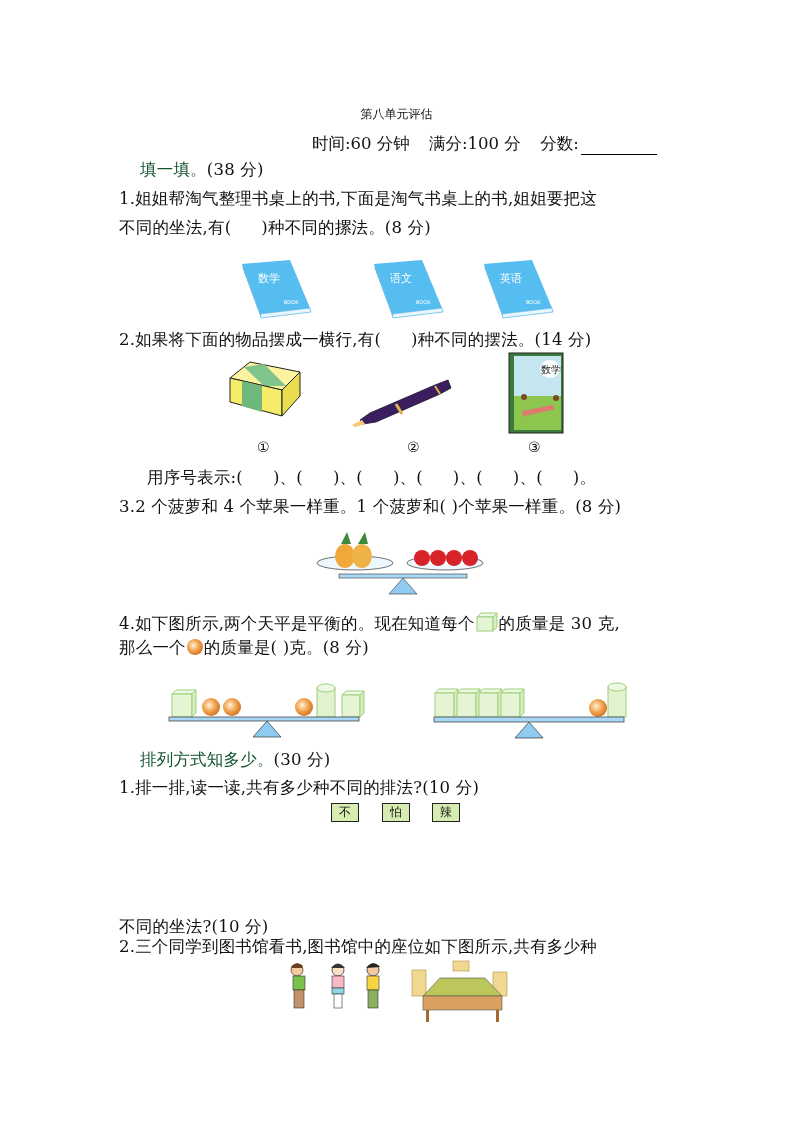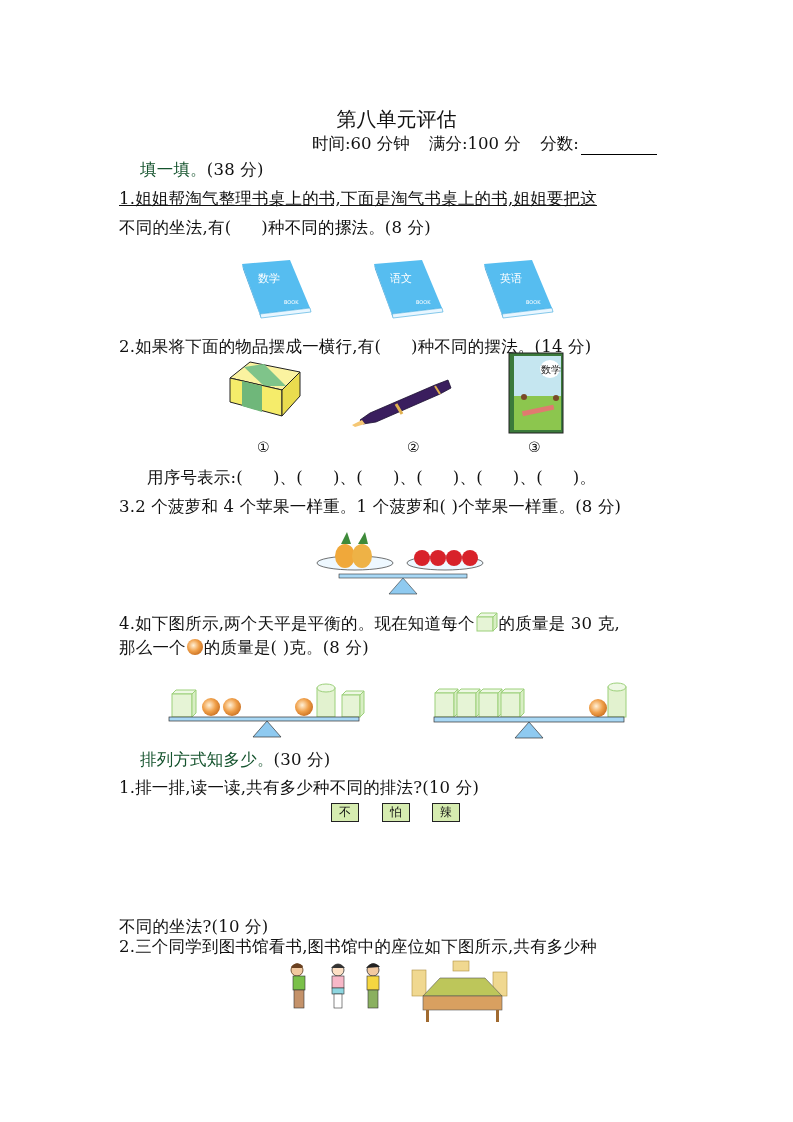--- a/index.html
+++ b/index.html
@@ -1,20 +1,20 @@
 <!DOCTYPE html>
 <html><head>
   <meta charset="utf-8">
   <style>
     html, body { margin: 0; padding: 0; background: #ffffff; }
     body { width: 793px; height: 1122px; position: relative; overflow: hidden;
            font-family: "DejaVu Serif", "Liberation Serif", serif; color: #111; }
     .abs { position: absolute; }
     .line { position: absolute; left: 119px; font-size: 16.5px; line-height: 20px; white-space: nowrap; letter-spacing: 0.2px; }
-    .title { position: absolute; top: 106px; left: 0; width: 793px; text-align: center; font-size: 20px; }
+    .title { position: absolute; top: 106px; left: 0; width: 793px; text-align: center; font-size: 12px; }
     .meta { position: absolute; top: 133px; left: 312px; font-size: 16.5px; white-space: nowrap; }
     .meta .sep { display: inline-block; width: 14px; }
     .blank-line { display: inline-block; width: 76px; border-bottom: 1.5px solid #000; height: 16px; vertical-align: bottom; margin-left: 2px; }
     .section { color: #14532d; }
     .gap { display: inline-block; }
     
     .circ { position: absolute; font-size: 14px; font-family: "DejaVu Sans", sans-serif; }
     .charbox { position: absolute; top: 803px; width: 26px; height: 17px; background: #d6ecb0; border: 1px solid #222;
                font-size: 12px; text-align: center; line-height: 17px; font-family: "DejaVu Sans", sans-serif; }
   </style>
@@ -25,21 +25,21 @@
 <div class="meta">
   <span>时间:60 分钟</span><span class="sep"></span>
   <span>满分:100 分</span><span class="sep"></span>
   <span>分数:</span><span class="blank-line"></span>
 </div>
 
 <div class="line" style="top:160px; left:140px;">
   <span class="section">填一填。</span><span>(38 分)</span>
 </div>
 
-<div class="line" style="top:189px;text-decoration:underline;">1.姐姐帮淘气整理书桌上的书,下面是淘气书桌上的书,姐姐要把这</div>
+<div class="line" style="top:189px;">1.姐姐帮淘气整理书桌上的书,下面是淘气书桌上的书,姐姐要把这</div>
 <div class="line" style="top:218px;">
   <span>不同的坐法,有(</span><span class="gap" style="width:30px"></span><span>)种不同的摞法。(8 分)</span>
 </div>
 
 <svg class="abs" style="left:238px; top:260px;" width="330" height="60">
   <g>
     <polygon points="4,4 52,0 72,48 22,54" fill="#56bdf0"></polygon>
     <polygon points="22,54 72,48 73,52 23,58" fill="#e8f6ff" stroke="#3aa6dc" stroke-width="0.6"></polygon>
     <polygon points="4,4 22,54 23,58 5,9" fill="#3a9fd6"></polygon>
     <text x="20" y="22" font-size="11" fill="#ffffff" font-family="DejaVu Sans, sans-serif">数学</text>
@@ -54,21 +54,21 @@
   </g>
   <g transform="translate(242,0)">
     <polygon points="4,4 52,0 72,48 22,54" fill="#56bdf0"></polygon>
     <polygon points="22,54 72,48 73,52 23,58" fill="#e8f6ff" stroke="#3aa6dc" stroke-width="0.6"></polygon>
     <polygon points="4,4 22,54 23,58 5,9" fill="#3a9fd6"></polygon>
     <text x="20" y="22" font-size="11" fill="#ffffff" font-family="DejaVu Sans, sans-serif">英语</text>
     <text x="46" y="44" font-size="5" fill="#ffffff" font-family="DejaVu Sans, sans-serif">BOOK</text>
   </g>
 </svg>
 
-<div class="line" style="top:337px;">
+<div class="line" style="top:330px;">
   <span>2.如果将下面的物品摆成一横行,有(</span><span class="gap" style="width:30px"></span><span>)种不同的摆法。(14 分)</span>
 </div>
 
 <svg class="abs" style="left:220px; top:350px;" width="370" height="90">
 
   <g>
     <polygon points="10,28 30,12 80,22 62,40" fill="#fbf3a0" stroke="#222" stroke-width="1"></polygon>
     <polygon points="24,17 44,14 66,36 44,36" fill="#7fc48a"></polygon>
     <polygon points="10,28 62,40 62,66 10,52" fill="#f5ec6a" stroke="#222" stroke-width="1"></polygon>
     <polygon points="22,31 42,36 42,62 22,56" fill="#6fb77a"></polygon>

